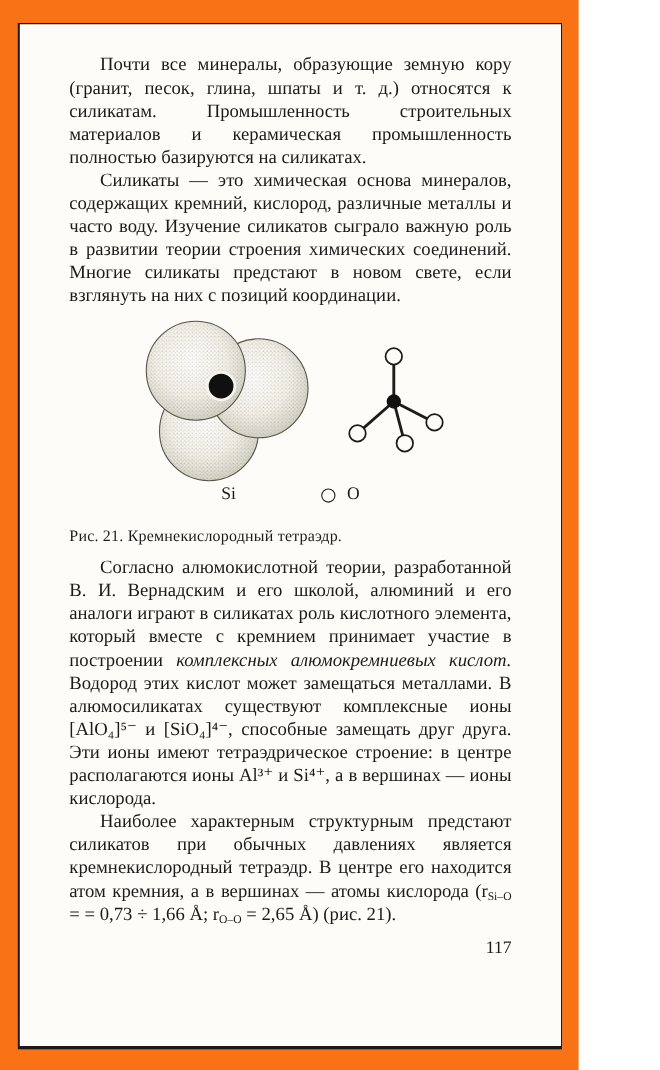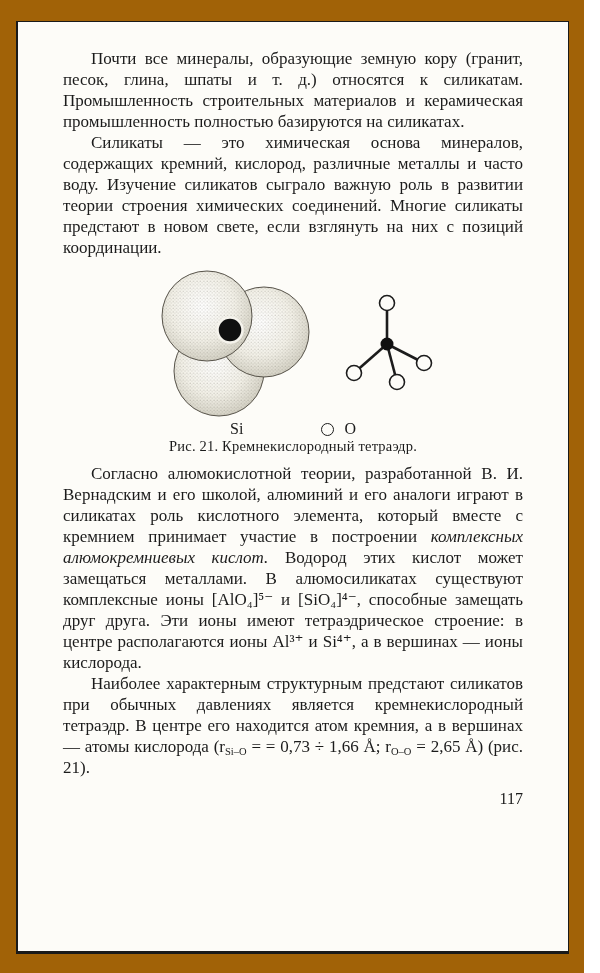--- a/index.html
+++ b/index.html
@@ -1,19 +1,19 @@
 <!DOCTYPE html>
 <html lang="ru"><head>
 <meta charset="utf-8">
 <style>
   html,body{margin:0;padding:0;background:#ffffff;}
   .scan{
     position:relative;
-    width:584px;height:973px;
-    background:#a16207;
+    width:526px;height:973px;
+    background:#f97316;
     font-family:"Liberation Serif","DejaVu Serif",serif;
     color:#1b1b1b;
     overflow:hidden;
   }
   .page-frame{
     position:absolute;
     left:16px;top:21px;right:15px;bottom:19px;
     border:1px solid #1a1a1a;
     border-left-width:2px;
     border-bottom-width:3px;
@@ -27,21 +27,21 @@
     font-size:17px;
     line-height:21px;
     text-align:justify;
     text-indent:28px;
     hyphens:auto;
   }
   p.body-p em{font-style:italic;}
   sub{font-size:0.62em;vertical-align:-0.3em;line-height:0;}
   figure.fig{
     margin:12px 0 8px 0;
-    text-align:center;
+    text-align:left;
   }
   .fig-images{
     display:flex;
     justify-content:center;
     align-items:center;
     gap:28px;
   }
   .fig-legend{
     display:flex;
     justify-content:center;
@@ -52,21 +52,21 @@
   }
   .legend-o{display:inline-flex;align-items:center;gap:10px;}
   .circle-glyph{
     display:inline-block;
     width:11px;height:11px;
     border:1.6px solid #1c1c1c;
     border-radius:50%;
     background:#fdfcf8;
   }
   figcaption{
-    margin-top:0;
+    margin-top:21px;
     font-size:14.5px;
     letter-spacing:0.2px;
   }
   .page-number{
     margin-top:12px;
     text-align:right;
     font-size:16px;
   }
 </style>
 </head>

